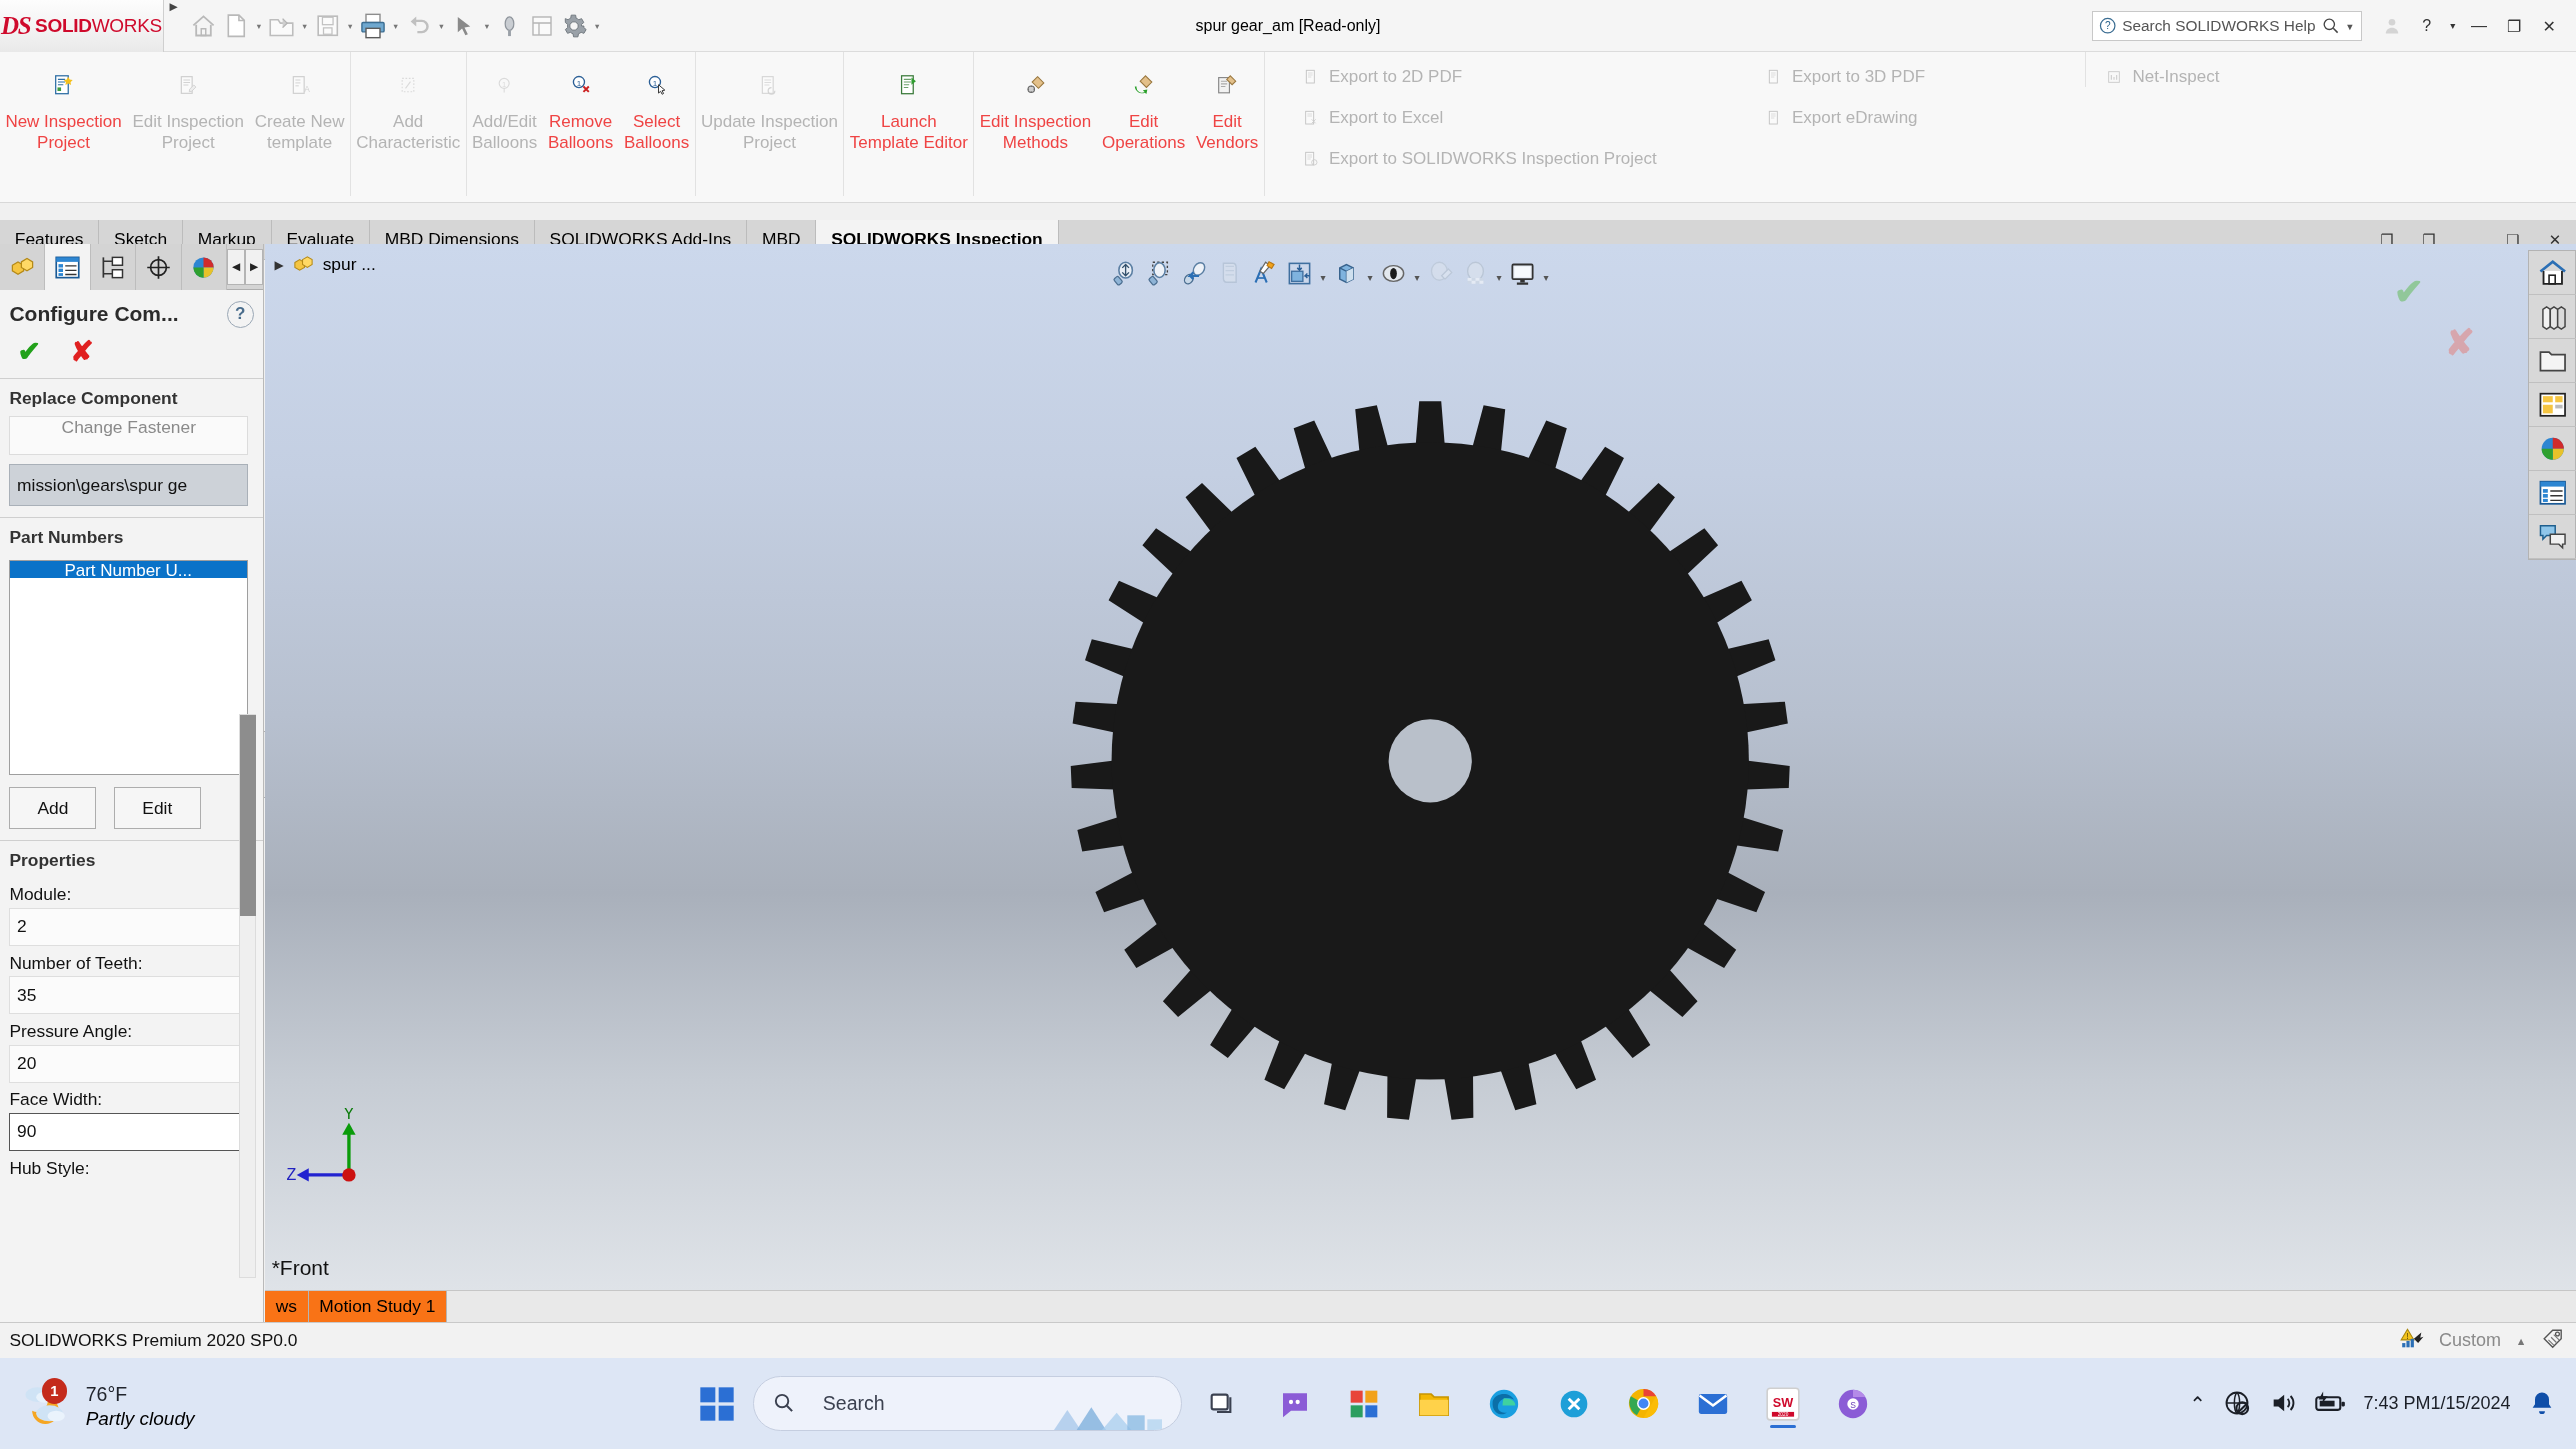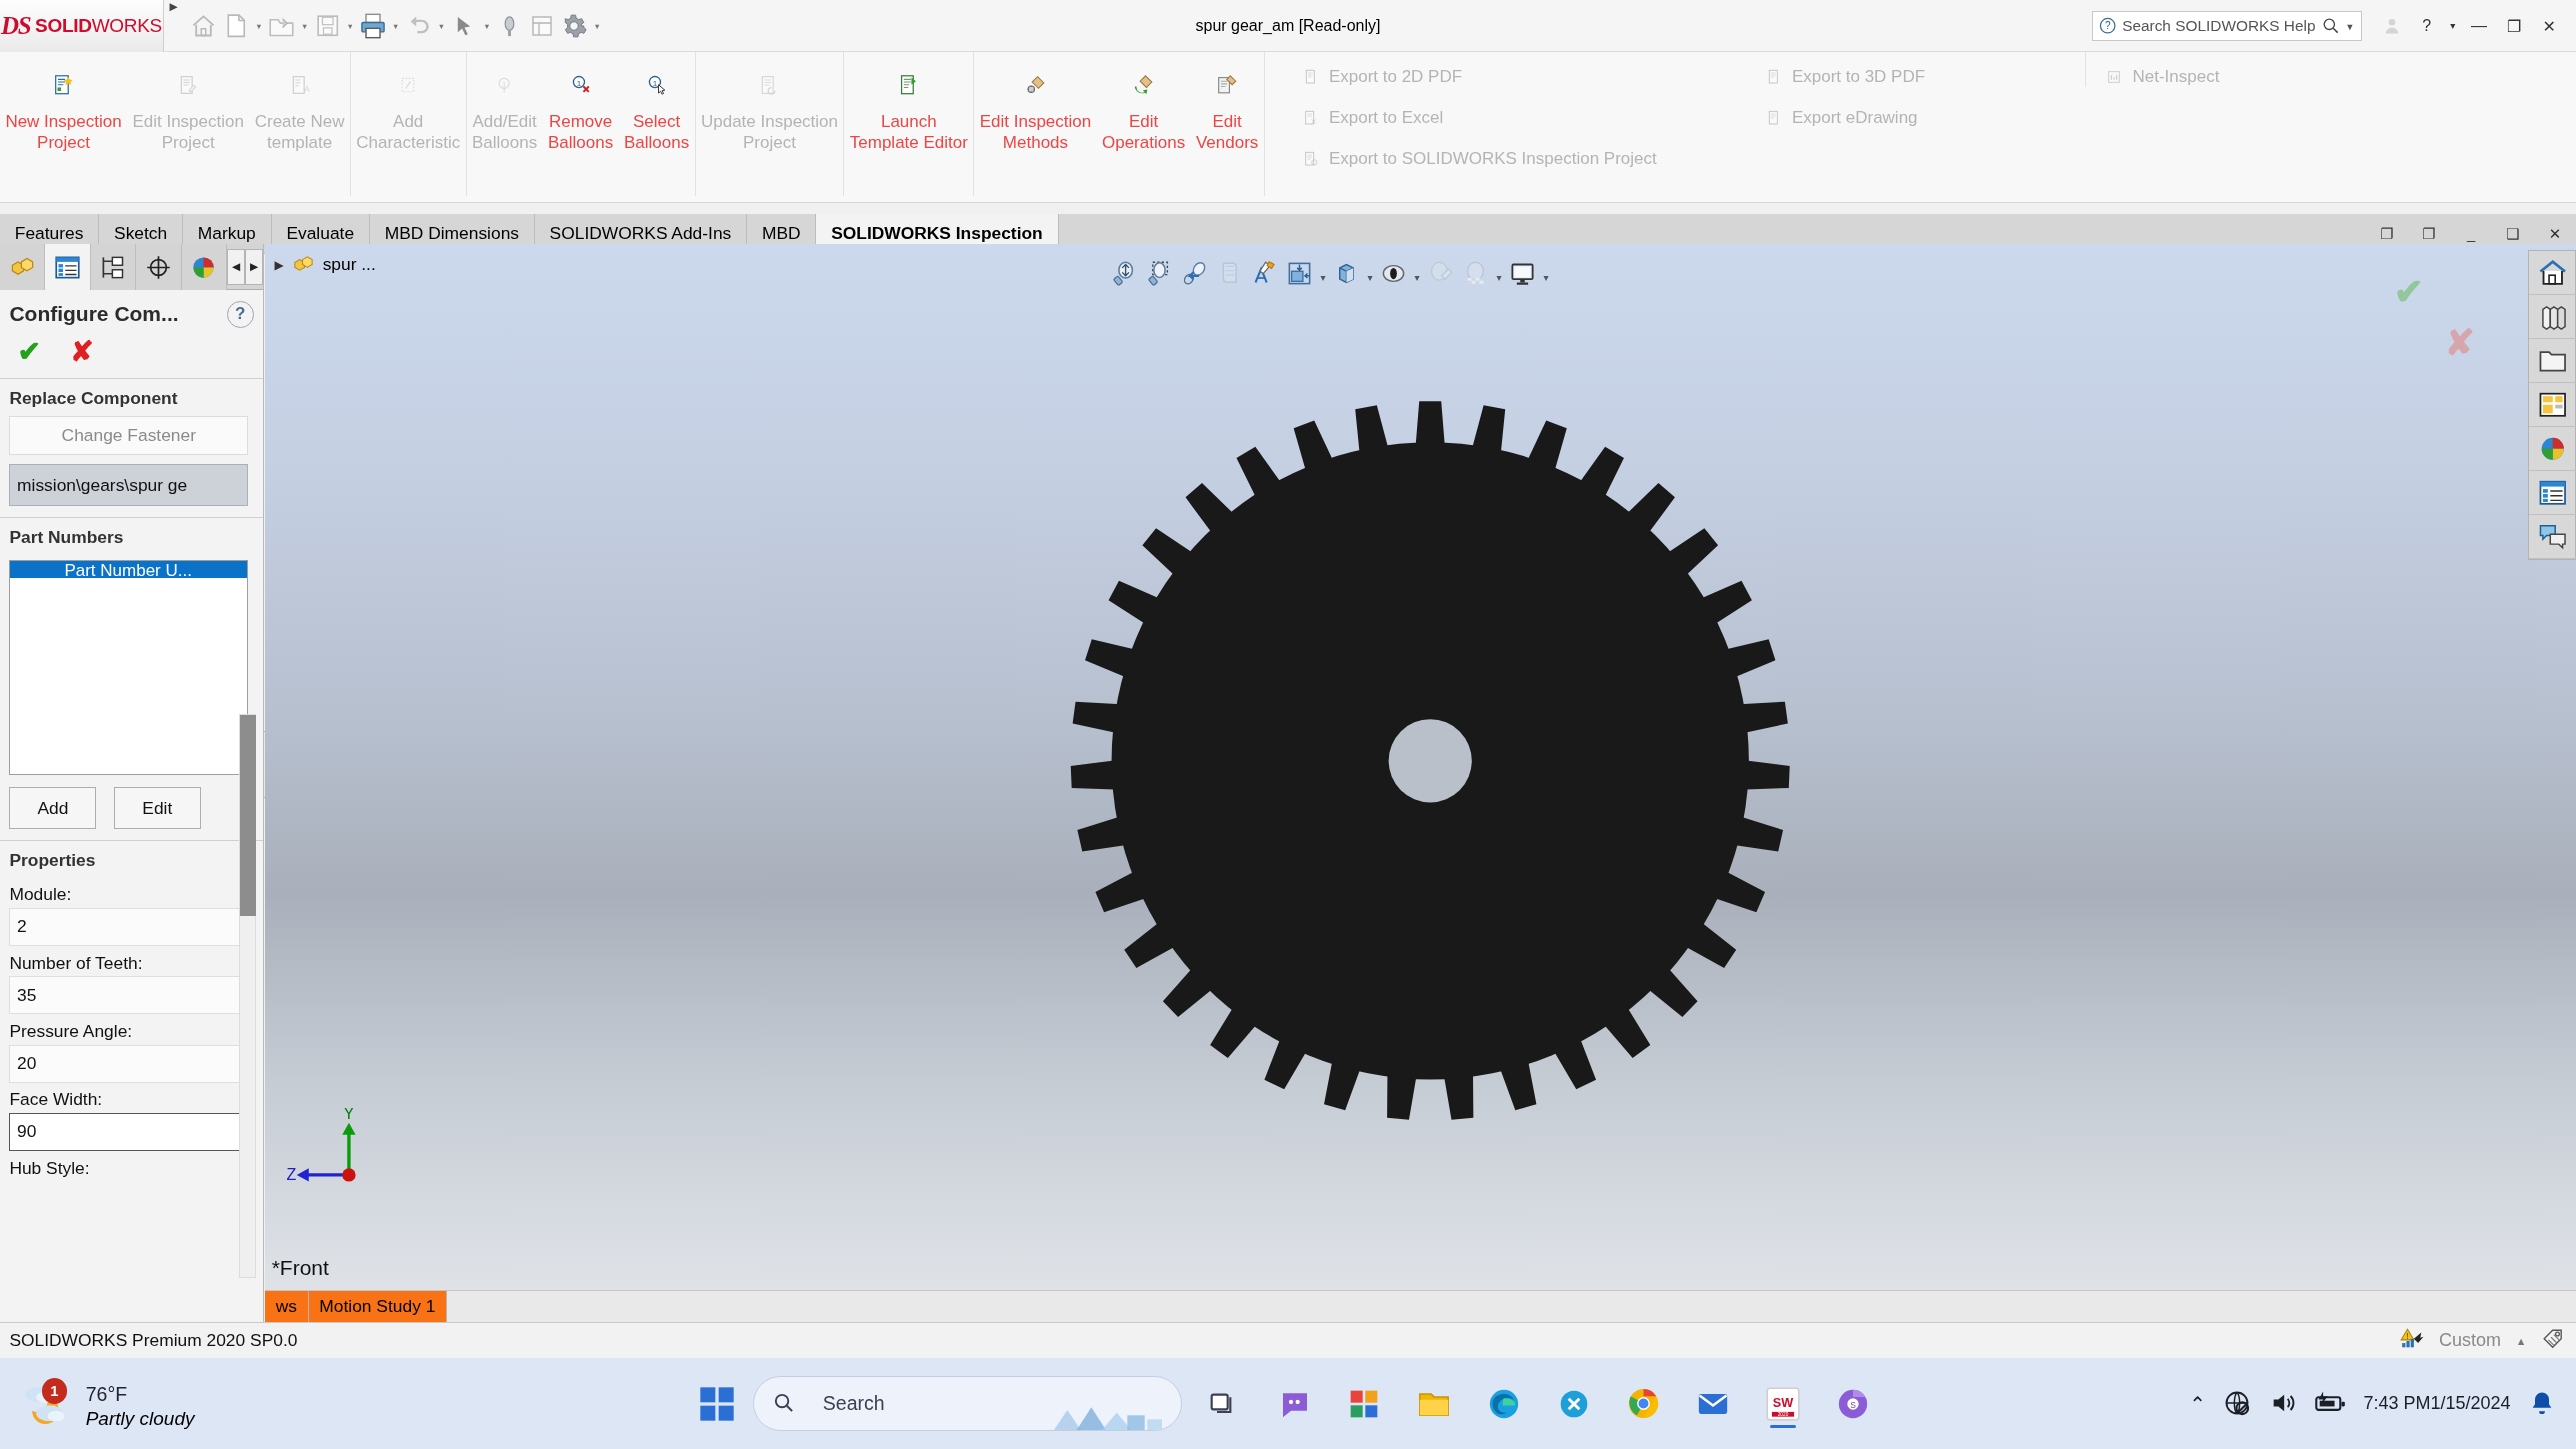--- a/index.html
+++ b/index.html
@@ -70,21 +70,21 @@
   .rbtn.disabled .rlabel { color:#b4b4b4; }
   .rbtn.disabled .ricon { opacity:.32; }
 
   .rstack { display:flex; flex-direction:column; padding:14.8px 0 0 9.4px; gap:21px;justify-content:flex-end; }
   .rrow { display:flex; align-items:center; gap:9.4px; }
   .rrow .rlabel-s { font-size:17px; color:#b4b4b4; }
   .rrow .ricon-s { width:17.4px;height:17.4px;display:flex;align-items:center;justify-content:center;opacity:.4;}
 
   
   .tabbar {
-    position:absolute; left:0; top:214px; width:2576px; height:40px;
+    position:absolute; left:0; top:220px; width:2576px; height:40px;
     background:#d6d6d6; display:flex; align-items:stretch;
     border-bottom:0.7px solid #b9b9b9;
   }
   .tab {
     display:flex;align-items:center;padding:0 14.8px;font-size:17.4px;color:#000;
     border-right:0.7px solid #bcbcbc; background:#d6d6d6;
   }
   .tab.active { background:#f3f3f3; font-weight:bold; border-bottom:0.7px solid #f3f3f3;}
   .tabbar-right { margin-left:auto; display:flex; align-items:center; gap:0; }
   .tb2-btn { width:42px;height:40px;display:flex;align-items:center;justify-content:center;color:#333;font-size:14.8px;}
@@ -112,21 +112,21 @@
   .pm-help { margin-left:auto; width:27px;height:27px;border-radius:50%;border:1.3px solid #9aa7b5;
     display:flex;align-items:center;justify-content:center;color:#4a6d8c;font-size:17px;font-weight:bold;}
   .pm-okcancel { display:flex; gap:29.5px; padding:4px 0 12px 17.4px; }
   .ok-check { color:#22a11a; font-size:28px; font-weight:bold; line-height:1;}
   .cancel-x { color:#e02020; font-size:28px; font-weight:bold; line-height:1;}
 
   .pm-sep { height:0.7px;background:#cfcfcf;margin:0 0 0 0;}
   .pm-section-title { font-size:17.4px; font-weight:bold; color:#333; padding:9.4px 0 6.7px 9.4px;}
   .pm-box {
     margin:0 14.8px 0 9.4px; background:#fafafa; border:0.7px solid #dcdcdc;
-    height:39px; display:flex;align-items:center;justify-content:center;
+    height:39px; display:flex;align-items:flex-start;justify-content:center;
   }
   .pm-box .lbl { font-size:17.4px; color:#8a8a8a; }
   .pm-path {
     margin:9.4px 14.8px 0 9.4px; background:#cdd2d8; border:0.7px solid #a9b0b8;
     height:42px; display:flex;align-items:center; padding:0 6.7px;
     font-size:17.4px; color:#111; white-space:nowrap; overflow:hidden;
   }
   .pm-list {
     margin:5.4px 14.8px 0 9.4px; background:#fff; border:0.7px solid #9e9e9e;
     height:215px; overflow:hidden;

